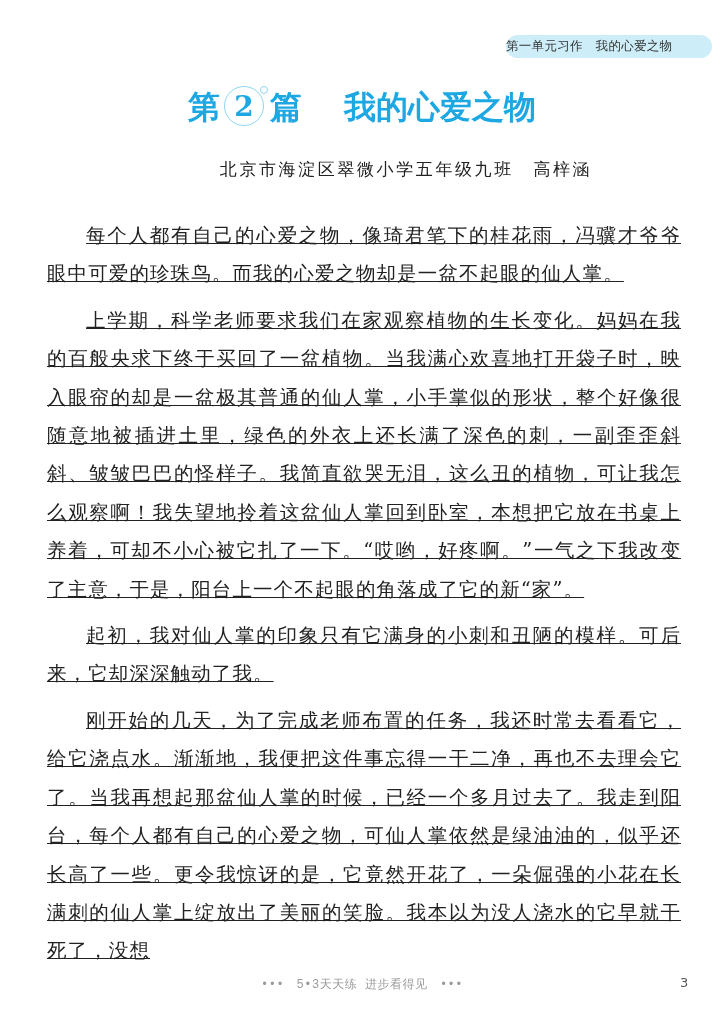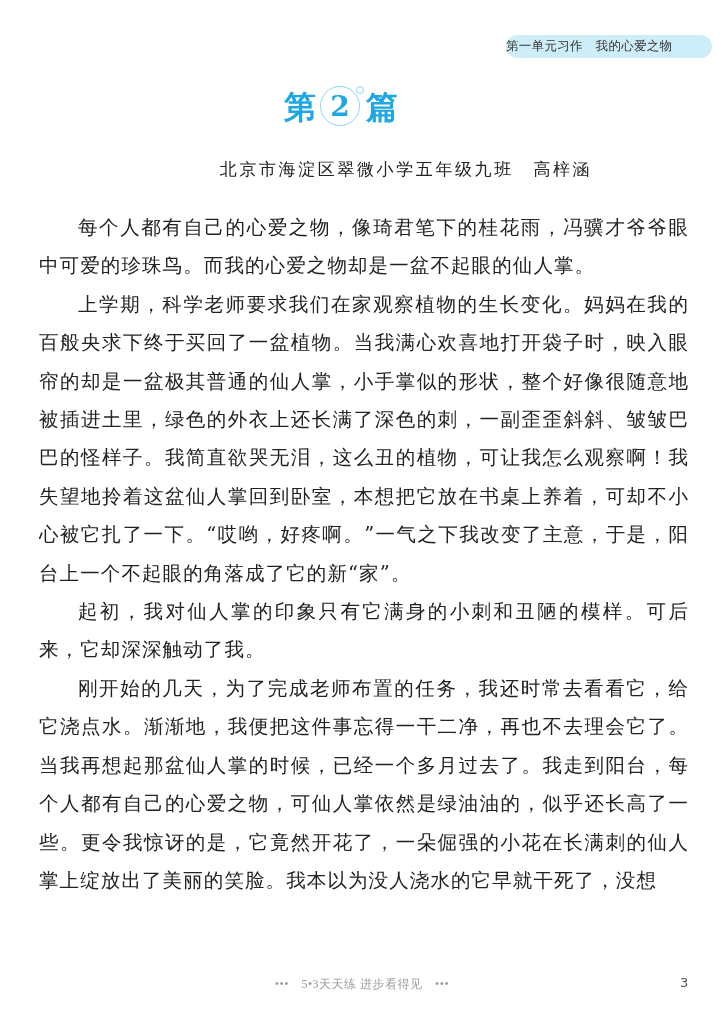--- a/index.html
+++ b/index.html
@@ -108,30 +108,31 @@
       left: 39px;
       top: 209px;
       width: 650px;
       font-size: 19.5px;
       line-height: 38.4px;
       color: #222;
       letter-spacing: 1.1px;
       text-align: justify;
     }
     .body-text p {
-      margin: 0;
+      margin: 8px;
       text-indent: 2em;
+      text-decoration: underline;
     }
     .footer-slogan {
       position: absolute;
       top: 976px;
       left: 0;
       width: 724px;
       text-align: center;
-      font-family: Liberation Serif, serif;
+      font-family: Liberation Mono, monospace;
       font-size: 12px;
       color: #9a9a9a;
       white-space: pre;
       letter-spacing: 0.5px;
     }
     .page-number {
       position: absolute;
       top: 975px;
       left: 680px;
       font-family: "DejaVu Sans", "Liberation Sans", sans-serif;
@@ -148,20 +149,21 @@
 
 <div class="title">
   <span>第</span>
   <span class="num-wrap">
     <span class="num-circle"></span>
     <span class="num-dot"></span>
     <span class="num">2</span>
   </span>
   <span>篇</span>
   <span class="gap"></span>
+  <span>我的心爱之物</span>
 </div>
 
 <div class="author">北京市海淀区翠微小学五年级九班　高梓涵</div>
 
 <div class="body-text">
   <p>每个人都有自己的心爱之物，像琦君笔下的桂花雨，冯骥才爷爷眼中可爱的珍珠鸟。而我的心爱之物却是一盆不起眼的仙人掌。</p>
   <p>上学期，科学老师要求我们在家观察植物的生长变化。妈妈在我的百般央求下终于买回了一盆植物。当我满心欢喜地打开袋子时，映入眼帘的却是一盆极其普通的仙人掌，小手掌似的形状，整个好像很随意地被插进土里，绿色的外衣上还长满了深色的刺，一副歪歪斜斜、皱皱巴巴的怪样子。我简直欲哭无泪，这么丑的植物，可让我怎么观察啊！我失望地拎着这盆仙人掌回到卧室，本想把它放在书桌上养着，可却不小心被它扎了一下。“哎哟，好疼啊。”一气之下我改变了主意，于是，阳台上一个不起眼的角落成了它的新“家”。</p>
   <p>起初，我对仙人掌的印象只有它满身的小刺和丑陋的模样。可后来，它却深深触动了我。</p>
   <p>刚开始的几天，为了完成老师布置的任务，我还时常去看看它，给它浇点水。渐渐地，我便把这件事忘得一干二净，再也不去理会它了。当我再想起那盆仙人掌的时候，已经一个多月过去了。我走到阳台，每个人都有自己的心爱之物，可仙人掌依然是绿油油的，似乎还长高了一些。更令我惊讶的是，它竟然开花了，一朵倔强的小花在长满刺的仙人掌上绽放出了美丽的笑脸。我本以为没人浇水的它早就干死了，没想</p>
 </div>

